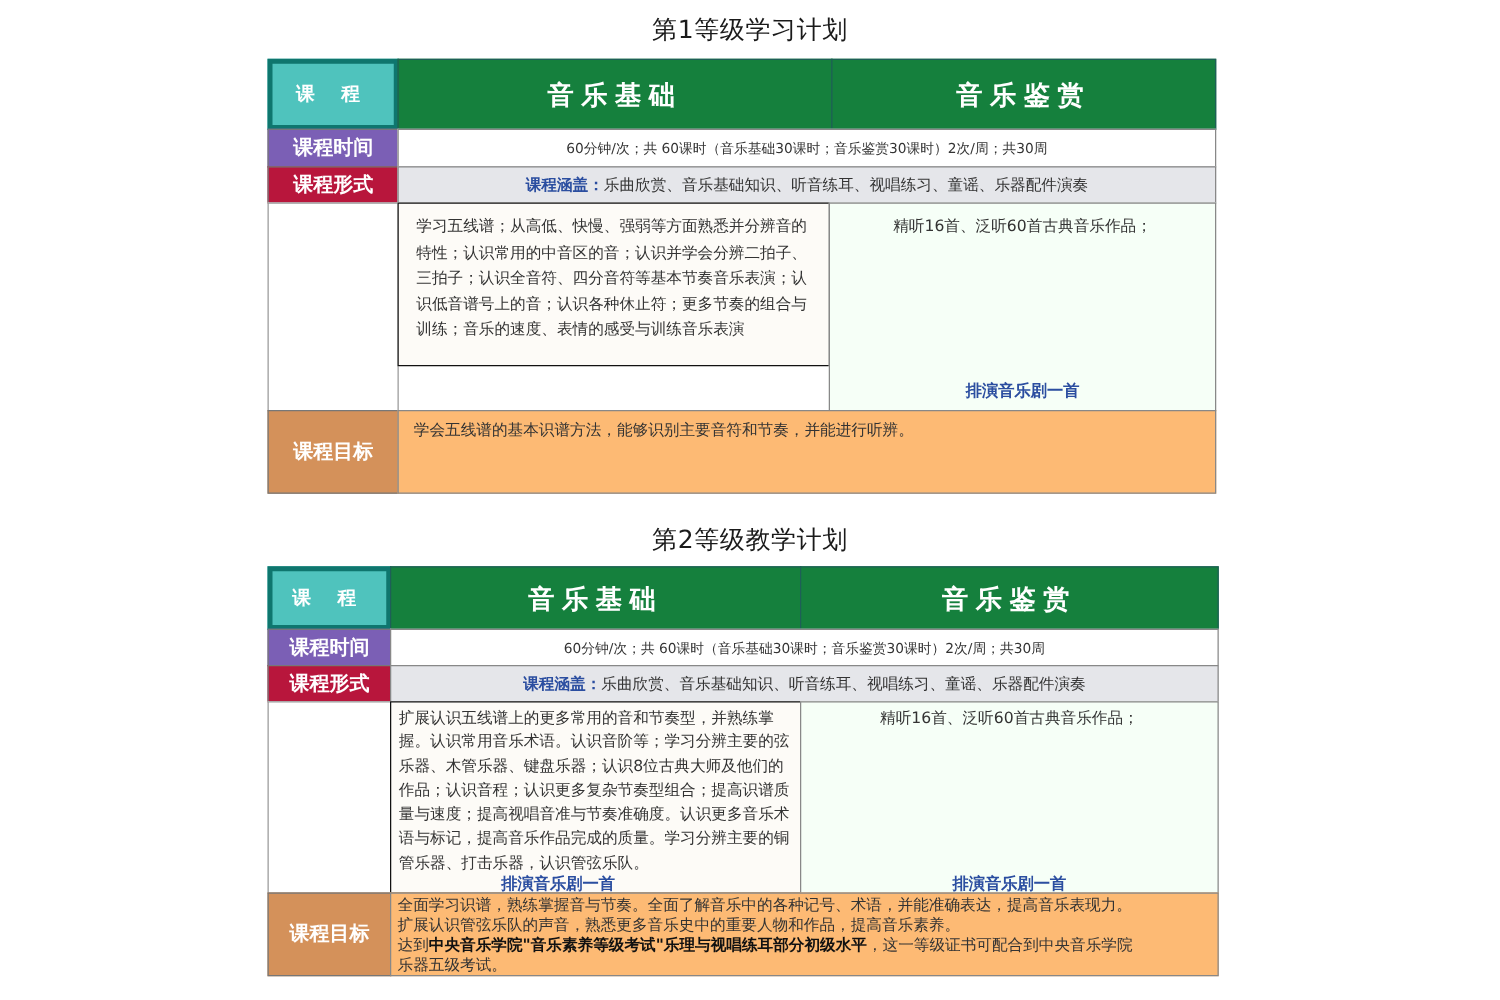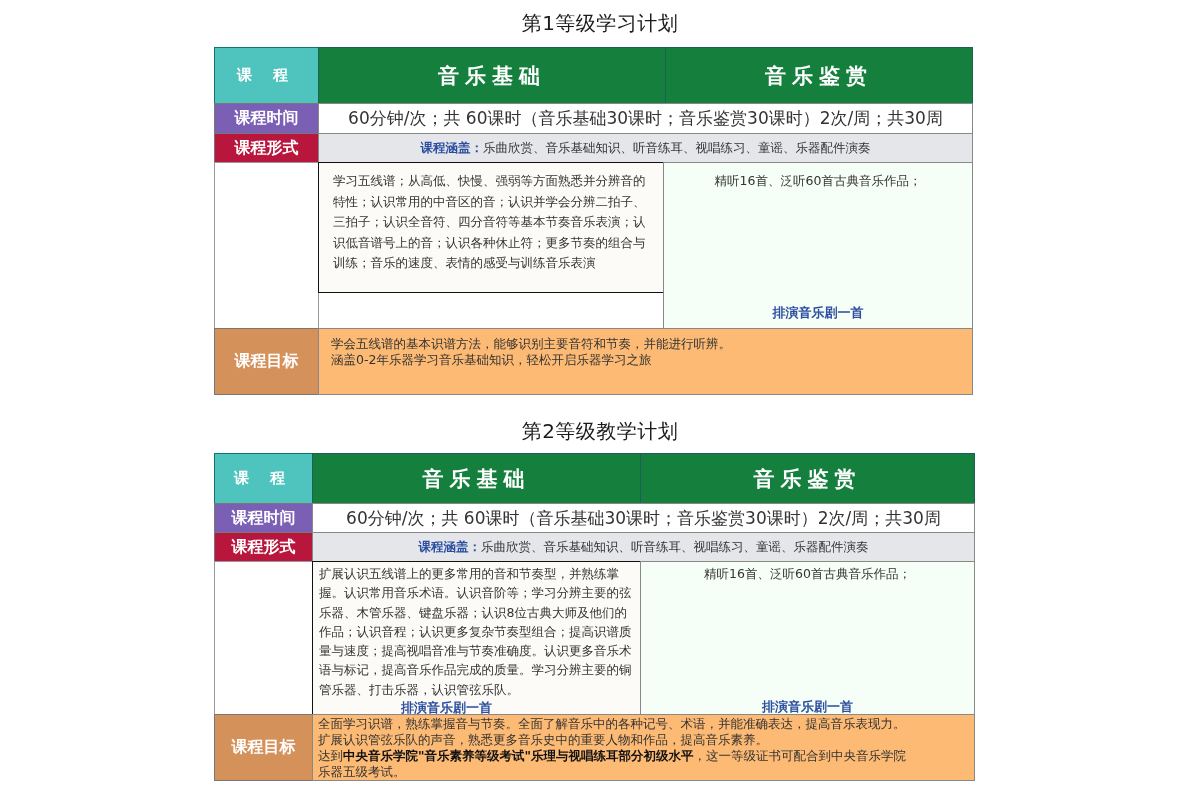--- a/index.html
+++ b/index.html
@@ -10,41 +10,41 @@
     position: absolute; left: 0; width: 1200px; text-align: center;
     font-size: 20px; color: #1a1a1a; letter-spacing: 0.5px;
   }
 
   .plan { position: absolute; }
   .cell { position: absolute; overflow: hidden; }
 
   .hdr-label {
     background: #4fc3bd; color: #fff; font-weight: bold; font-size: 15px;
     display: flex; align-items: center; justify-content: center; letter-spacing: 8px;
-    border: 1px solid #0f766e;
+    border: 4px solid #0f766e;
   }
   .hdr-col {
     background: #15803d; color: #fff; font-weight: bold; font-size: 21px;
     display: flex; align-items: center; justify-content: center; letter-spacing: 6px;
     border: 1px solid #1e5f57;
   }
   .side-label {
     color: #fff; font-weight: bold; font-size: 16px;
     display: flex; align-items: center; justify-content: center;
     border: 1px solid #777;
   }
   .lbl-time { background: #7b5fb5; }
   .lbl-form { background: #b8163c; }
   .lbl-goal { background: #d4915a; }
   .lbl-empty { background: #ffffff; border: 1px solid #999; }
 
   .row-time {
     background: #ffffff; border: 1px solid #888;
     display: flex; align-items: center; justify-content: center;
-    font-size: 17px; color: #333;
+    font-size: 11px; color: #333;
   }
   .row-form {
     background: #e5e6ea; border: 1px solid #888;
     display: flex; align-items: center; justify-content: center;
     font-size: 12.5px; color: #333;
   }
   .row-form .form-key { color: #2b4ea0; font-weight: bold; }
 
   .content-a {
     background: #fdfbf7; border: 1.5px solid #111;
@@ -93,21 +93,20 @@
     <div class="rehearse" style="top:139px;">排演音乐剧一首</div>
   </div>
   <div class="cell content-b" style="left:663px;top:162px;width:310px;height:167px;">
     <div class="body-text">精听16首、泛听60首古典音乐作品；</div>
     <div class="rehearse" style="top:141px;">排演音乐剧一首</div>
   </div>
 
   <div class="cell side-label lbl-goal" style="left:214px;top:328px;width:105px;height:67px;">课程目标</div>
   <div class="cell goal" style="left:318px;top:328px;width:655px;height:67px;padding:7px 0 0 12px;">
     <div class="goal-line">学会五线谱的基本识谱方法，能够识别主要音符和节奏，并能进行听辨。</div>
-    <div class="goal-line">涵盖0-2年乐器学习音乐基础知识，轻松开启乐器学习之旅</div>
   </div>
 </div>
 
 <div class="plan-title" style="top:418px;">第2等级教学计划</div>
 
 <div class="plan" style="left:0;top:0;">
   <div class="cell hdr-label" style="left:214px;top:453px;width:99px;height:51px;">课 程</div>
   <div class="cell hdr-col" style="left:312px;top:453px;width:329px;height:51px;">音乐基础</div>
   <div class="cell hdr-col" style="left:640px;top:453px;width:335px;height:51px;">音乐鉴赏</div>
 

